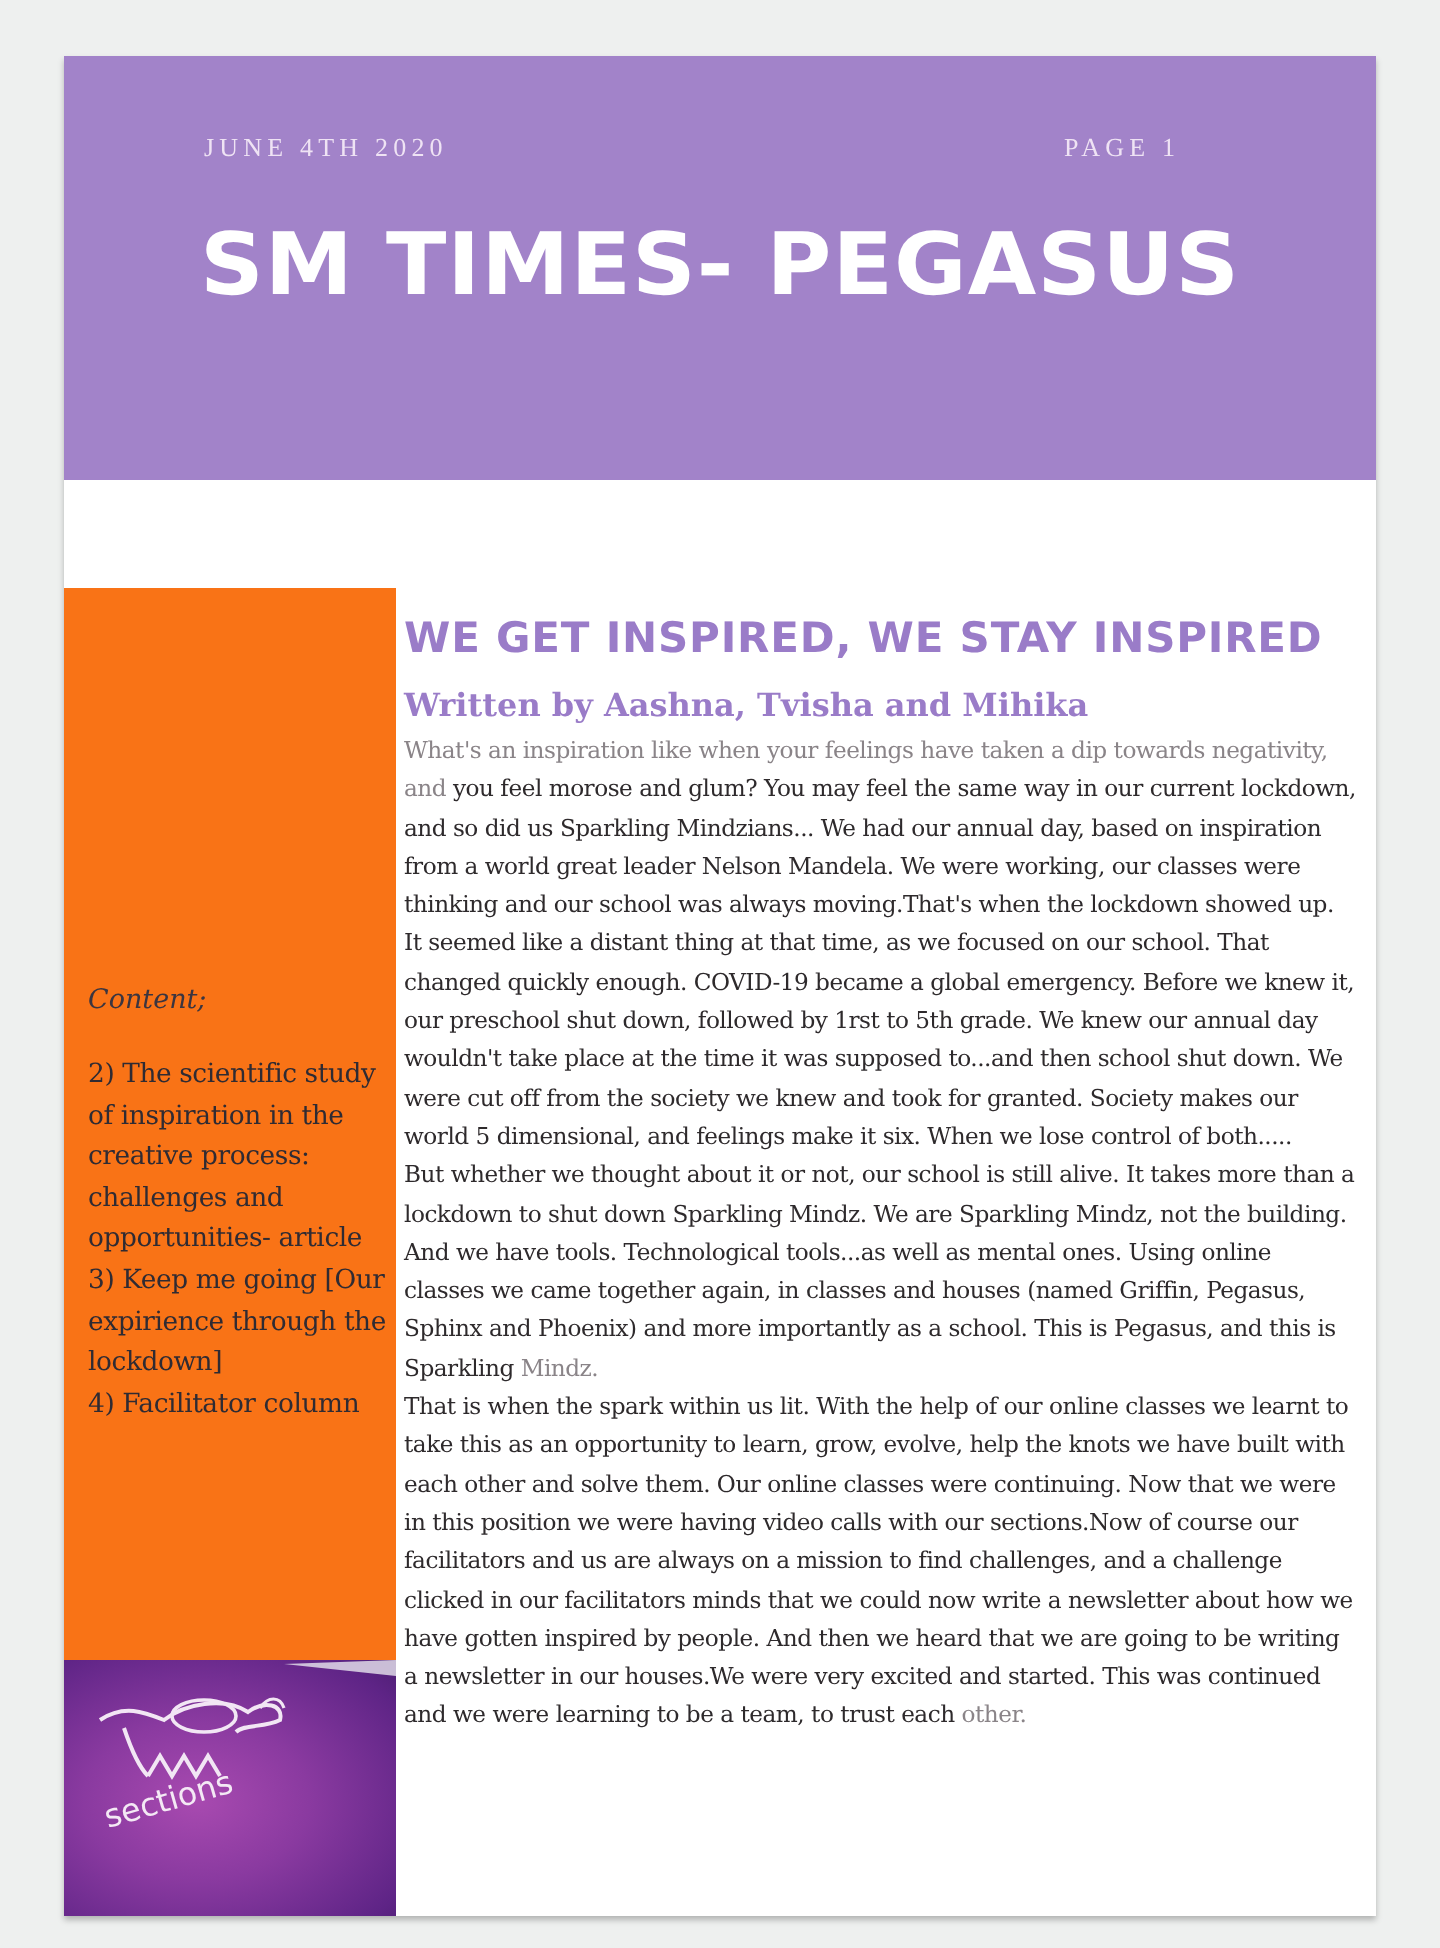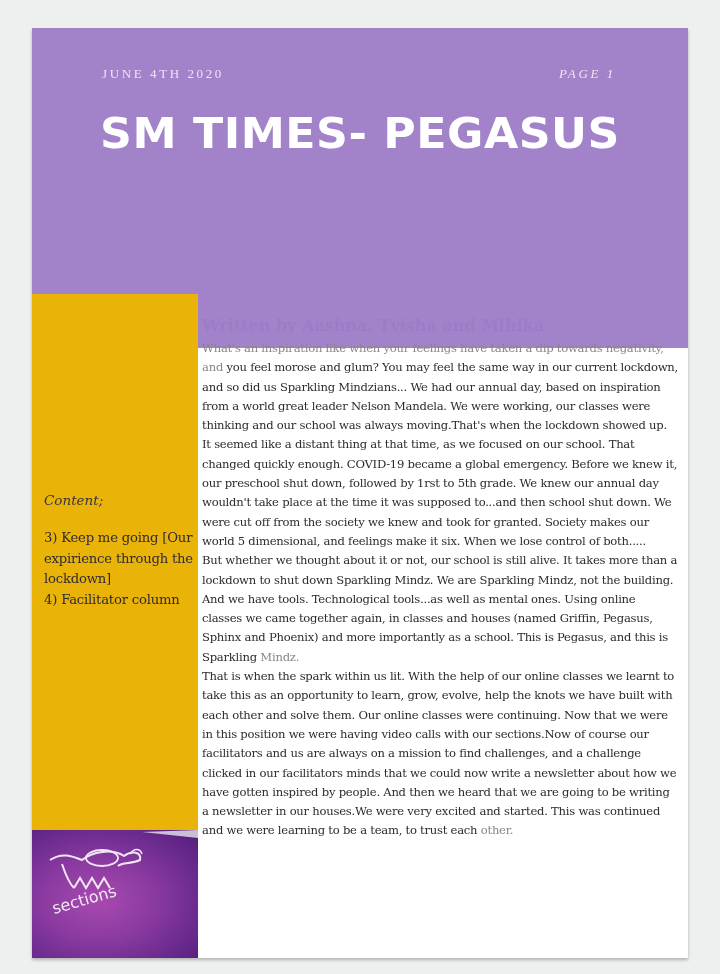--- a/index.html
+++ b/index.html
@@ -10,45 +10,45 @@
     }
     .page {
       position: absolute;
       left: 32px; top: 28px;
       width: 656px; height: 930px;
       background: #ffffff;
       box-shadow: 0 2px 3px rgba(0,0,0,0.25);
     }
     .masthead {
       position: absolute; left: 0; top: 0;
-      width: 656px; height: 320px;
+      width: 656px; height: 212px;
       background: #a283c9;
     }
     .meta-date, .meta-page {
       position: absolute; top: 38px;
       font-family: "Liberation Serif", serif;
       font-size: 13px; letter-spacing: 2.6px;
       color: #efe3f4;
     }
     .meta-date { left: 70px; }
-    .meta-page { left: 527px; font-style: italic; }
+    .meta-page { left: 500px; }
     .title {
       position: absolute; left: 0; top: 80px; width: 656px;
       text-align: center;
       font-family: "DejaVu Sans", sans-serif;
       font-weight: bold;
       font-size: 43px;
       letter-spacing: 0.5px;
       color: #ffffff;
       transform: scaleX(1.03);
     }
     .sidebar {
       position: absolute; left: 0; top: 266px;
       width: 166px; height: 536px;
-      background: #eab308;
+      background: #f97316;
     }
     .toc-heading {
       position: absolute; left: 12px; top: 198px;
       font-family: "DejaVu Serif", serif;
       font-style: italic;
       font-size: 13.5px; color: #3b3540;
     }
     .toc-list {
       position: absolute; left: 12px; top: 234px; width: 154px;
       font-family: "DejaVu Serif", serif;
@@ -98,37 +98,39 @@
 
   <div class="masthead">
     <div class="meta-date">JUNE 4TH 2020</div>
     <div class="meta-page">PAGE 1</div>
     <div class="title">SM TIMES- PEGASUS</div>
   </div>
 
   <div class="sidebar">
     <div class="toc-heading">Content;</div>
     <ul class="toc-list">
+      <li>2) The scientific study of inspiration in the creative process: challenges and opportunities- article</li>
       <li>3) Keep me going [Our expirience through the lockdown]</li>
       <li>4) Facilitator column</li>
     </ul>
   </div>
 
   <div class="sidebar-photo">
     <svg width="166" height="128" viewBox="0 0 166 128">
       <path d="M110,2 L166,8 L166,0 Z" fill="#e9e6ef" opacity="0.8"></path>
       <path d="M18,30 C30,22 40,26 50,30 C60,22 80,18 92,26 C100,20 110,22 108,30 C100,34 90,32 86,36" stroke="#f2e6f4" stroke-width="2" fill="none"></path>
       <ellipse cx="70" cy="28" rx="16" ry="8" stroke="#f2e6f4" stroke-width="1.8" fill="none"></ellipse>
       <path d="M30,34 C34,46 38,54 42,58 M42,58 l6,-10 l6,10 l6,-10 l6,10 l6,-10 l6,10" stroke="#f2e6f4" stroke-width="2" fill="none"></path>
       <path d="M98,24 c4,-6 10,-6 12,0" stroke="#f2e6f4" stroke-width="1.6" fill="none"></path>
       <text x="22" y="84" font-family="DejaVu Sans, sans-serif" font-size="16" fill="#f4e9f5" transform="rotate(-16 22 84)">sections</text>
     </svg>
   </div>
 
   <div class="article">
+    <h1 class="headline">WE GET INSPIRED, WE STAY INSPIRED</h1>
     <div class="byline">Written by Aashna, Tvisha and Mihika</div>
     <div class="body-text">
       <p><span class="faint">What's an inspiration like when your feelings have taken a dip towards negativity, and </span><span>you feel morose and glum? You may feel the same way in our current lockdown, and so did us Sparkling Mindzians... We had our annual day, based on inspiration from a world great leader Nelson Mandela. We were working, our classes were thinking and our school was always moving.That's when the lockdown showed up. It seemed like a distant thing at that time, as we focused on our school. That changed quickly enough. COVID-19 became a global emergency. Before we knew it, our preschool shut down, followed by 1rst to 5th grade. We knew our annual day wouldn't take place at the time it was supposed to...and then school shut down. We were cut off from the society we knew and took for granted. Society makes our world 5 dimensional, and feelings make it six. When we lose control of both.....</span></p>
       <p><span>But whether we thought about it or not, our school is still alive. It takes more than a lockdown to shut down Sparkling Mindz. We are Sparkling Mindz, not the building. And we have tools. Technological tools...as well as mental ones. Using online classes we came together again, in classes and houses (named Griffin, Pegasus, Sphinx and Phoenix) and more importantly as a school. This is Pegasus, and this is Sparkling </span><span class="faint">Mindz.</span></p>
       <p><span>That is when the spark within us lit. With the help of our online classes we learnt to take this as an opportunity to learn, grow, evolve, help the knots we have built with each other and solve them. Our online classes were continuing. Now that we were in this position we were having video calls with our sections.Now of course our facilitators and us are always on a mission to find challenges, and a challenge clicked in our facilitators minds that we could now write a newsletter about how we have gotten inspired by people. And then we heard that we are going to be writing a newsletter in our houses.We were very excited and started. This was continued and we were learning to be a team, to trust each </span><span class="faint">other.</span></p>
     </div>
   </div>
 
 </div>
 

